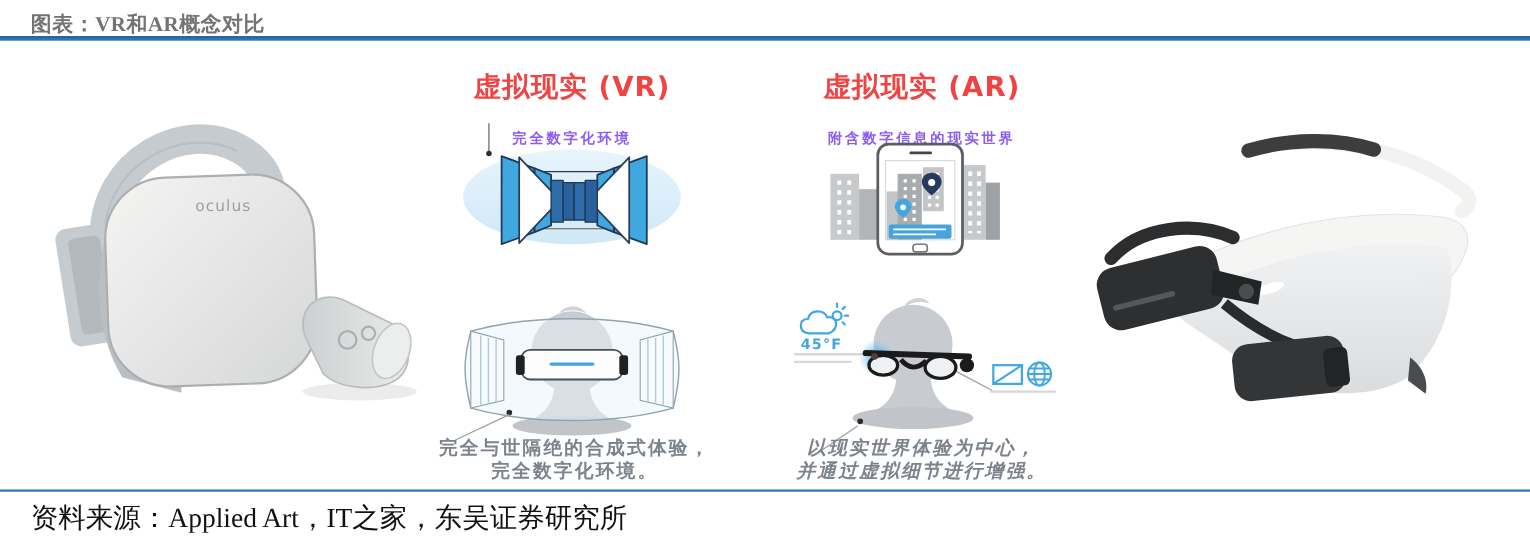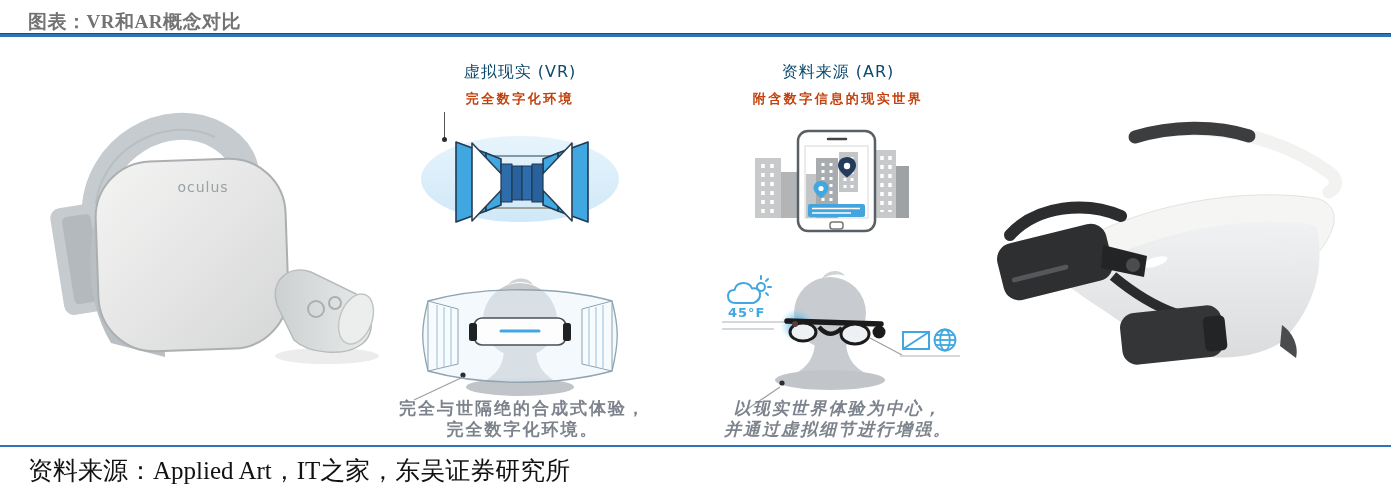--- a/index.html
+++ b/index.html
@@ -8,22 +8,22 @@
   .title{position:absolute;left:28px;top:9px;font-family:"Liberation Serif","DejaVu Serif",serif;
          font-size:19px;font-weight:700;color:#737373;letter-spacing:.5px;}
   .rule{position:absolute;left:0;width:1391px;background:#2e75b6;}
   .rule-top{top:33px;height:3px;border-top:1px solid #1f4e79;}
   .rule-bottom{top:445px;height:2px;}
   .source{position:absolute;left:28px;top:454px;font-family:"Liberation Serif","DejaVu Serif",serif;
           font-size:25px;color:#111;}
   .col{position:absolute;text-align:center;}
   .col-vr{left:392px;top:62px;width:256px;}
   .col-ar{left:712px;top:62px;width:252px;}
-  .col-heading{font-size:16px;font-weight:400;color:#0c4a6e;letter-spacing:1px;}
-  .col-sub{margin-top:7px;font-size:13px;font-weight:700;color:#c2410c;letter-spacing:2.5px;}
+  .col-heading{font-size:25px;font-weight:700;color:#ef4444;letter-spacing:1px;}
+  .col-sub{margin-top:22px;font-size:13px;font-weight:700;color:#8b5cf6;letter-spacing:2.5px;}
   .caption{position:absolute;text-align:center;font-size:17px;font-weight:700;color:#7d838c;
            letter-spacing:2px;line-height:1.22;}
   .caption-vr{left:380px;top:398px;width:285px;}
   .caption-ar{left:708px;top:398px;width:260px;font-style:italic;}
   .illo{position:absolute;}
   svg text{font-family:"DejaVu Sans","Liberation Sans",sans-serif;}
   .ptr-line{position:absolute;background:#555;}
   .ptr-dot{position:absolute;width:5px;height:5px;border-radius:50%;background:#2b2e31;}
 </style>
 </head>
@@ -129,21 +129,21 @@
   <svg class="illo" style="left:410px;top:374px;" width="58" height="28" viewBox="0 0 58 28">
     <line x1="53" y1="3" x2="4" y2="26" stroke="#9aa0a5" stroke-width="1.2"></line>
   </svg>
 
   <div class="caption caption-vr">
     <span>完全与世隔绝的合成式体验，</span><br>
     <span>完全数字化环境。</span>
   </div>
 
   <div class="col col-ar">
-    <div class="col-heading">资料来源 (AR)</div>
+    <div class="col-heading">虚拟现实 (AR)</div>
     <div class="col-sub">附含数字信息的现实世界</div>
   </div>
 
   <svg class="illo" style="left:748px;top:126px;" width="214" height="114" viewBox="0 0 214 114">
     <g>
       <rect x="7" y="32" width="26" height="60" fill="#c7c9cb"></rect>
       <line x1="15" y1="38" x2="15" y2="88" stroke="#fff" stroke-width="3.5" stroke-dasharray="4 5"></line>
       <line x1="24" y1="38" x2="24" y2="88" stroke="#fff" stroke-width="3.5" stroke-dasharray="4 5"></line>
       <rect x="33" y="46" width="17" height="46" fill="#b2b4b6"></rect>
       <rect x="127" y="24" width="21" height="68" fill="#c7c9cb"></rect>

